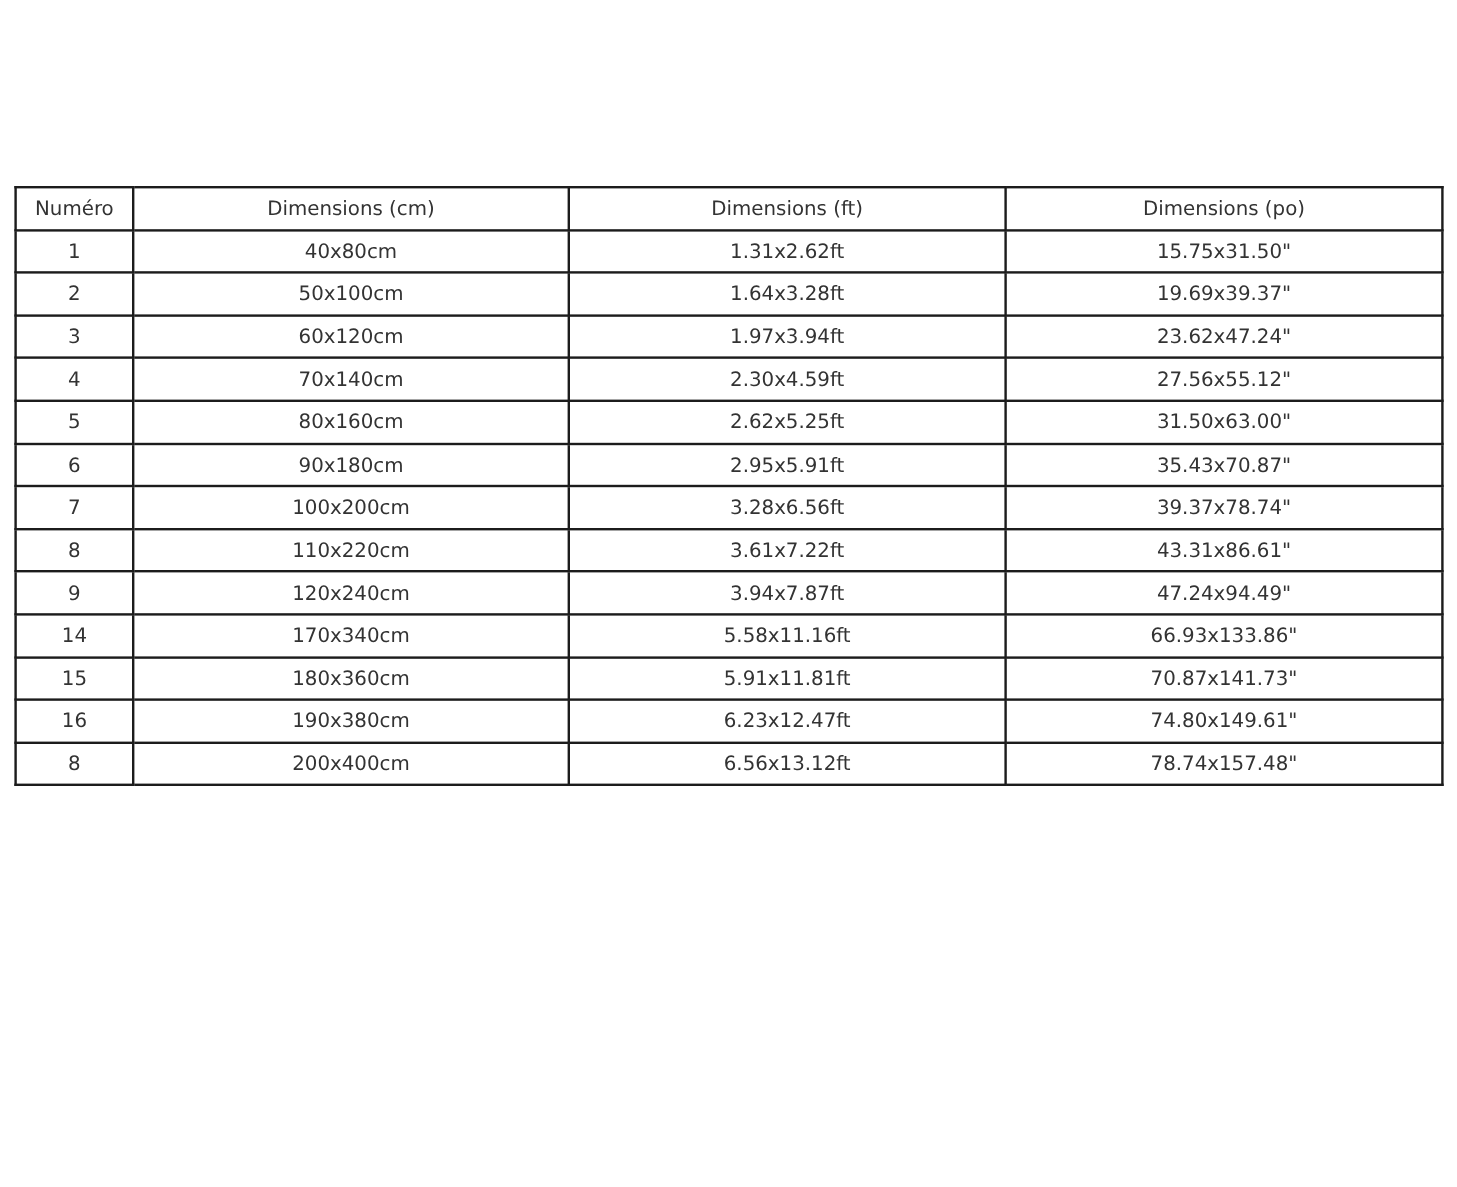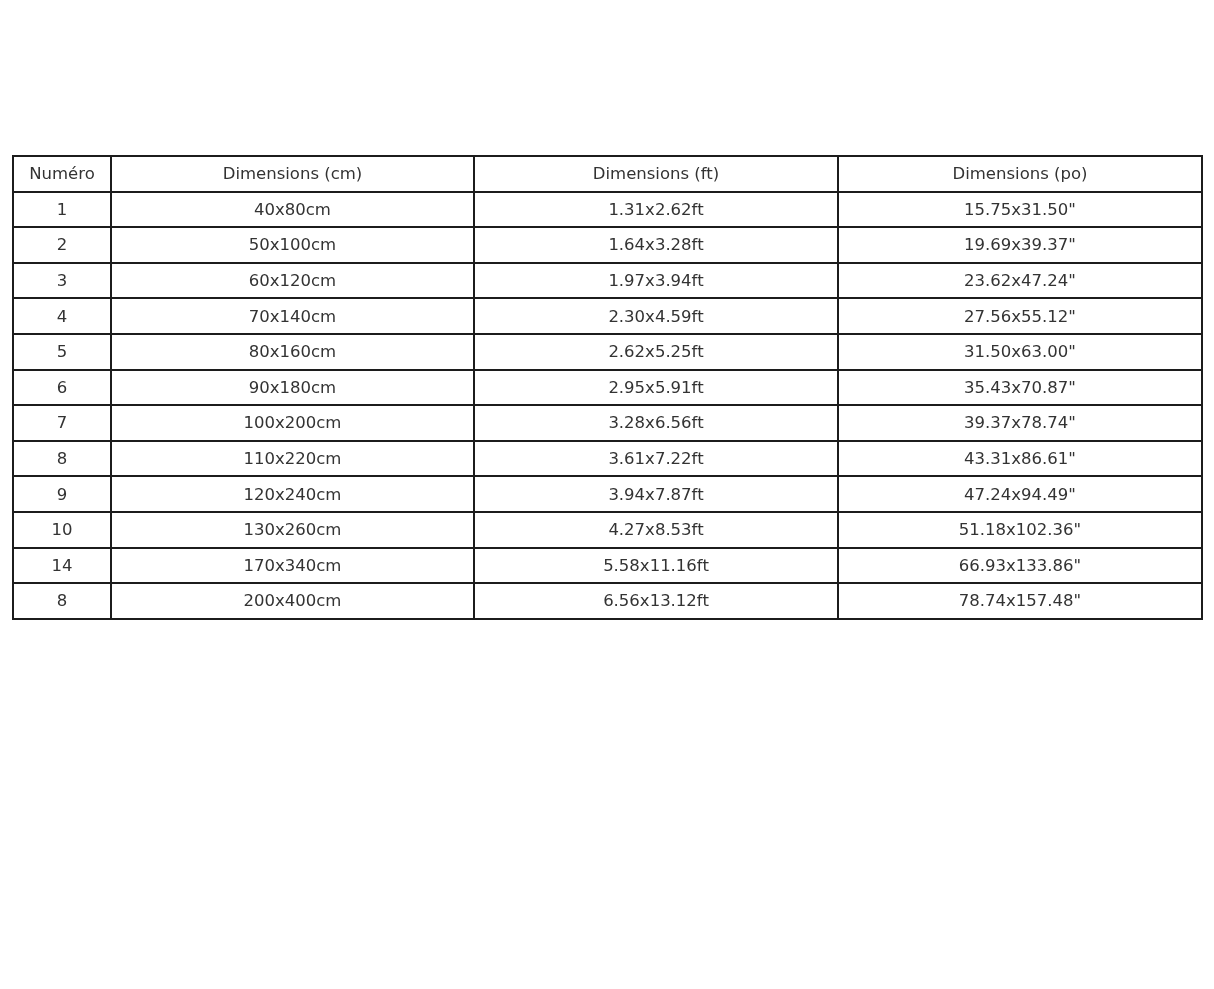--- a/index.html
+++ b/index.html
@@ -110,30 +110,36 @@
           <td>3.61x7.22ft</td>
           <td>43.31x86.61"</td>
         </tr>
         <tr>
           <td>9</td>
           <td>120x240cm</td>
           <td>3.94x7.87ft</td>
           <td>47.24x94.49"</td>
         </tr>
         <tr>
-          <td>10</td>
-          <td>130x260cm</td>
-          <td>4.27x8.53ft</td>
-          <td>51.18x102.36"</td>
-        </tr>
-        <tr>
           <td>14</td>
           <td>170x340cm</td>
           <td>5.58x11.16ft</td>
           <td>66.93x133.86"</td>
+        </tr>
+        <tr>
+          <td>15</td>
+          <td>180x360cm</td>
+          <td>5.91x11.81ft</td>
+          <td>70.87x141.73"</td>
+        </tr>
+        <tr>
+          <td>16</td>
+          <td>190x380cm</td>
+          <td>6.23x12.47ft</td>
+          <td>74.80x149.61"</td>
         </tr>
         <tr>
           <td>8</td>
           <td>200x400cm</td>
           <td>6.56x13.12ft</td>
           <td>78.74x157.48"</td>
         </tr>
       </tbody>
   </table>
 </div>

